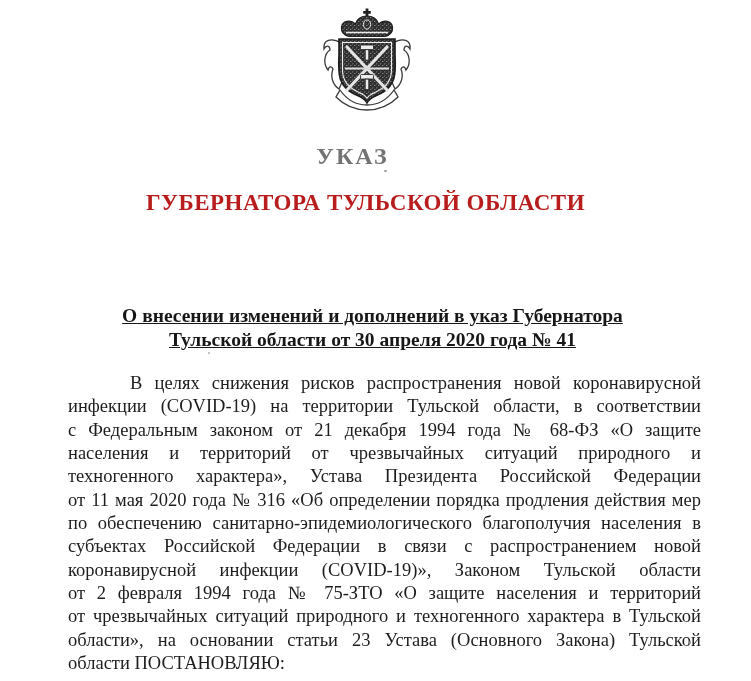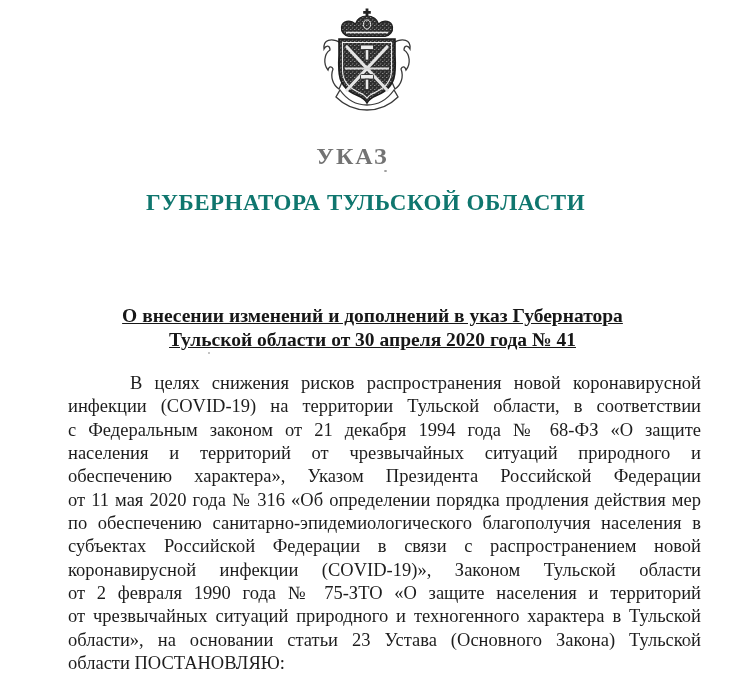--- a/index.html
+++ b/index.html
@@ -43,21 +43,21 @@
   
   .issuer {
     position: absolute;
     top: 190px;
     left: 43px;
     width: 645px;
     text-align: center;
     font-weight: bold;
     font-size: 23px;
     letter-spacing: 0.5px;
-    color: #0f766e;
+    color: #b91c1c;
   }
 
   
   .doc-title {
     position: absolute;
     top: 304px;
     left: 50px;
     width: 645px;
     text-align: center;
     font-weight: bold;
@@ -150,26 +150,26 @@
   <div class="doc-title">
     <div>О внесении изменений и дополнений в указ Губернатора</div>
     <div>Тульской области от 30 апреля 2020 года № 41</div>
   </div>
 
   <div class="body-text">
     <div class="line first">В целях снижения рисков распространения новой коронавирусной</div>
     <div class="line">инфекции (COVID-19) на территории Тульской области, в соответствии</div>
     <div class="line">с Федеральным законом от 21 декабря 1994 года № 68-ФЗ «О защите</div>
     <div class="line">населения и территорий от чрезвычайных ситуаций природного и</div>
-    <div class="line">обеспечению характера», Указом Президента Российской Федерации</div>
+    <div class="line">техногенного характера», Устава Президента Российской Федерации</div>
     <div class="line">от 11 мая 2020 года № 316 «Об определении порядка продления действия мер</div>
     <div class="line">по обеспечению санитарно-эпидемиологического благополучия населения в</div>
     <div class="line">субъектах Российской Федерации в связи с распространением новой</div>
     <div class="line">коронавирусной инфекции (COVID-19)», Законом Тульской области</div>
-    <div class="line">от 2 февраля 1990 года № 75-ЗТО «О защите населения и территорий</div>
+    <div class="line">от 2 февраля 1994 года № 75-ЗТО «О защите населения и территорий</div>
     <div class="line">от чрезвычайных ситуаций природного и техногенного характера в Тульской</div>
     <div class="line">области», на основании статьи 23 Устава (Основного Закона) Тульской</div>
     <div class="line last">области ПОСТАНОВЛЯЮ:</div>
   </div>
 
   <div class="speck s1"></div>
   <div class="speck s2"></div>
   <div class="speck s3"></div>
 
 </div>

